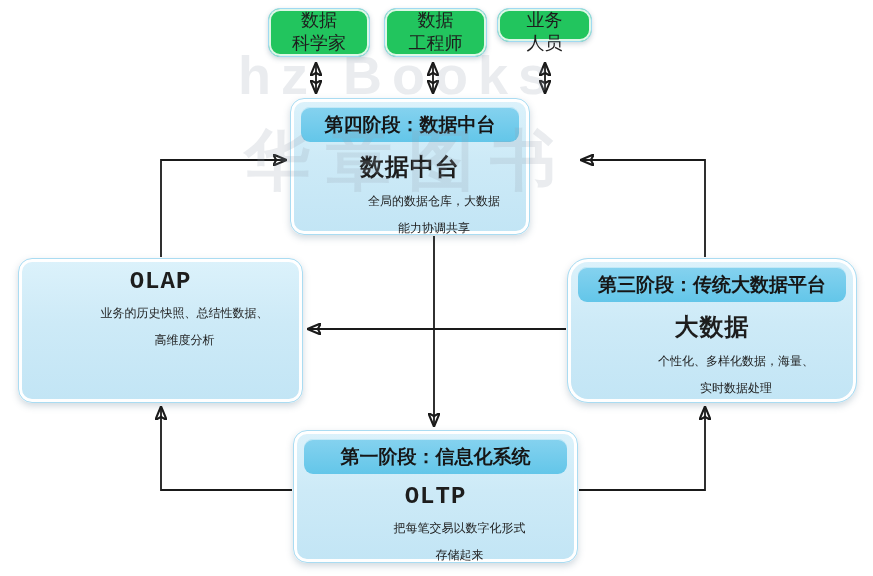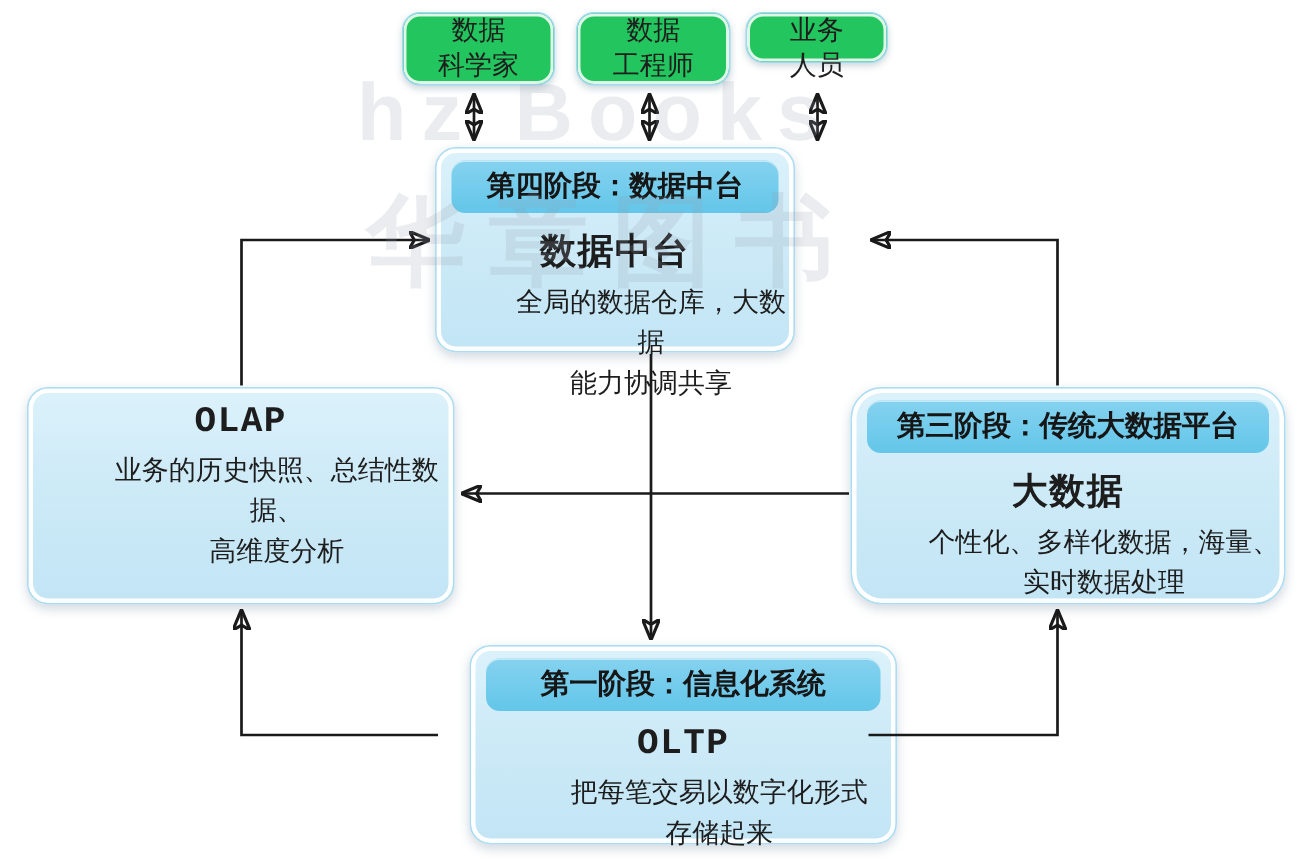--- a/index.html
+++ b/index.html
@@ -21,26 +21,26 @@
   .actor{position:absolute;z-index:2;box-sizing:border-box;border-radius:12px;
        background:#22c55e;border:1px solid #9fdaf2;
        box-shadow:0 2px 5px rgba(90,120,140,0.30), inset 0 0 0 2px rgba(255,255,255,0.85);
        display:flex;justify-content:center;text-align:center;
        font-size:18px;line-height:23px;white-space:pre-line;}
   .hdr{margin:8px 10px 0 10px;height:35px;line-height:35px;border-radius:9px;
        background:linear-gradient(180deg,#85d2ef,#63c6e9);
        font-size:19px;font-weight:bold;color:#161616;
        box-shadow:inset 0 1px 0 rgba(255,255,255,0.5);}
   .lbl{margin-top:9px;font-size:24px;font-weight:bold;letter-spacing:1px;font-family:Liberation Mono, monospace;}
-  .dsc{margin-top:5px;font-size:18px;line-height:27px;white-space:pre-line;padding-left:48px;}
+  .dsc{margin-top:5px;font-size:12px;line-height:27px;white-space:pre-line;padding-left:48px;}
 
   .stage4{left:290px;top:98px;width:240px;height:137px;}
   .stage2{left:18px;top:258px;width:285px;height:145px;}
   .stage3{left:567px;top:258px;width:290px;height:145px;border-radius:21px;}
-  .stage1{left:293px;top:430px;width:285px;height:133px;margin-left:20px;}
+  .stage1{left:293px;top:430px;width:285px;height:133px;}
 
   .actor-a{left:268px;top:8px;width:102px;height:49px;}
   .actor-b{left:384px;top:8px;width:103px;height:49px;}
   .actor-c{left:497px;top:8px;width:95px;height:34px;}
 
   
   svg.arrows{position:absolute;left:0;top:0;z-index:3;pointer-events:none;}
   svg.arrows path,svg.arrows line{stroke:#1a1a1a;stroke-width:1.8;fill:none;}
 </style>
 </head>

